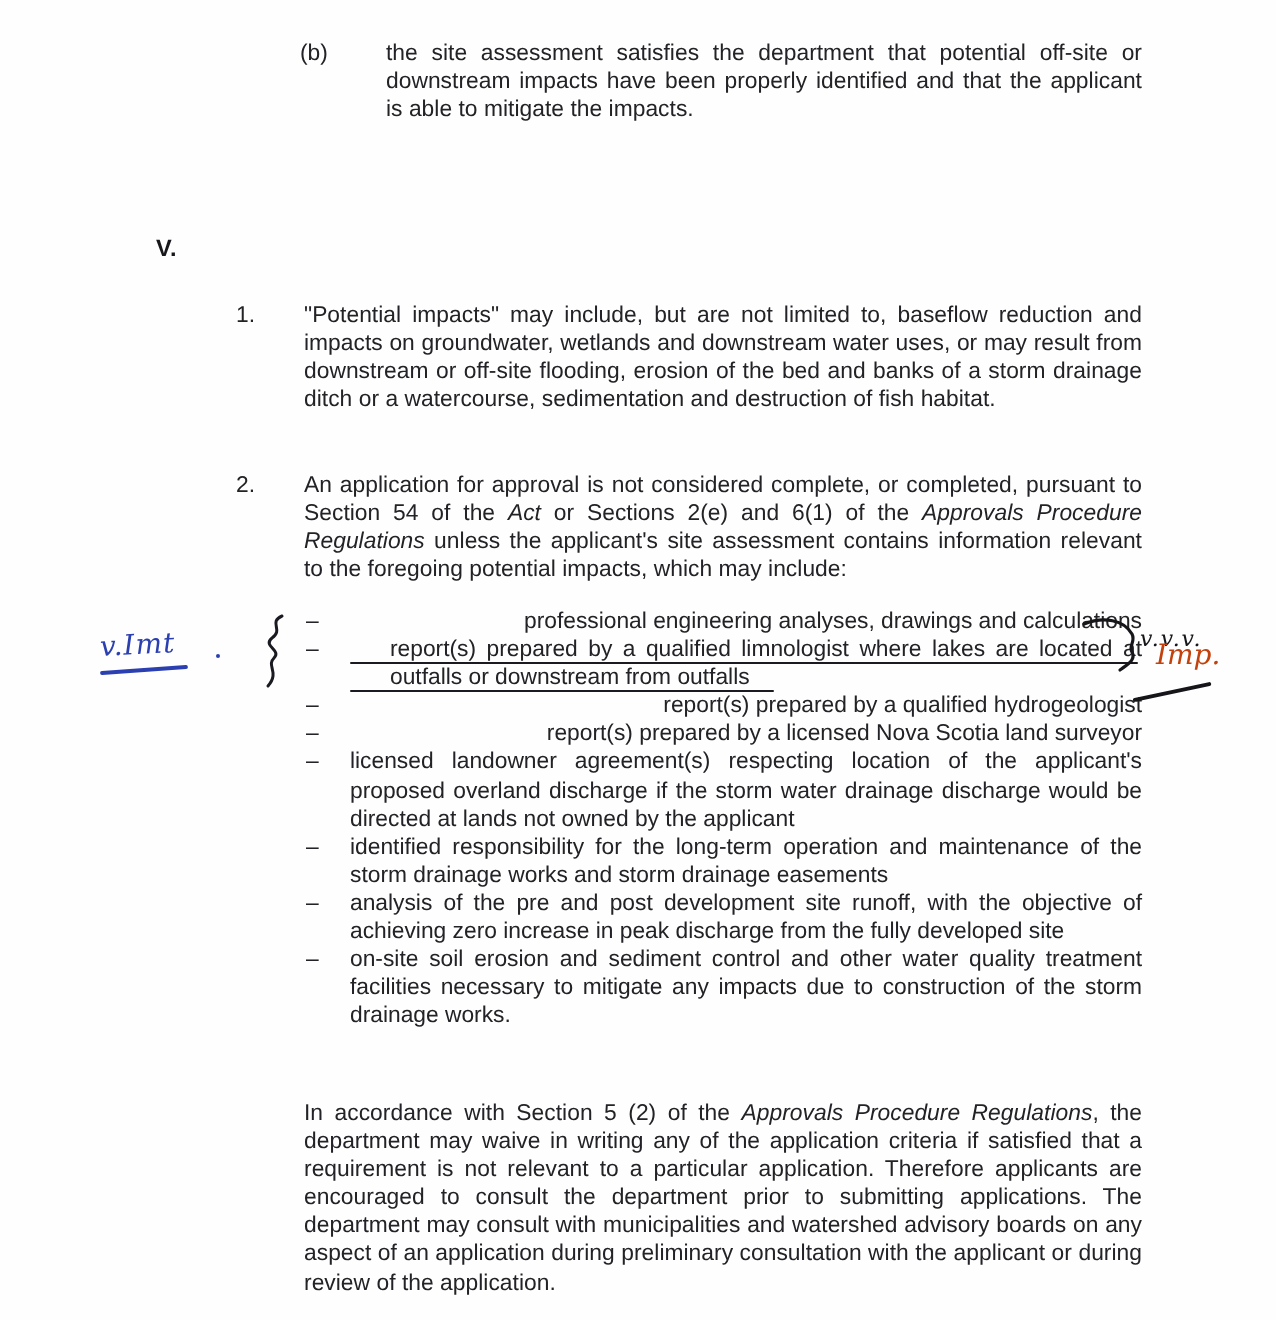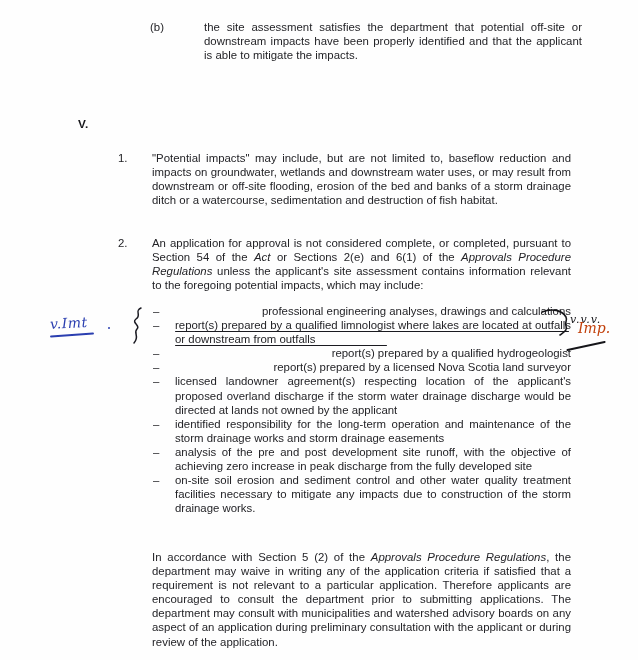--- a/index.html
+++ b/index.html
@@ -80,20 +80,21 @@
     color: #232327;
     font-size: 11.4px;
   }
   .bullet-row .btxt { display: block; }
   .bullet-row.just .btxt { text-align: justify; }
   .bullet-row.lastline .btxt { text-align: right; }
 
   
   .hl .btxt {
     position: relative;
+    margin-left: 20px;
   }
   .hl-line {
     position: absolute;
     height: 1.6px;
     background: #1a1a20;
     border-radius: 1px;
   }
 
   
   .hand {
@@ -170,21 +171,21 @@
   }
 
   em, .ital { font-style: italic; }
 </style>
 </head>
 <body>
 
 <div id="page">
 
   <div class="marker" style="left:150px; top:20px;">(b)</div>
-  <div class="blk" style="left:204px; top:20px; width:378px;">the site assessment satisfies the department that potential off-site or downstream impacts have been properly identified and that the applicant is able to mitigate the impacts.</div>
+  <div class="blk" style="left:193px; top:20px; width:378px;">the site assessment satisfies the department that potential off-site or downstream impacts have been properly identified and that the applicant is able to mitigate the impacts.</div>
 
   <div class="sec-num">V.</div>
 
   <div class="marker" style="left:118px; top:151px;">1.</div>
   <div class="blk" style="left:152px; top:151px; width:419px;">"Potential impacts" may include, but are not limited to, baseflow reduction and impacts on groundwater, wetlands and downstream water uses, or may result from downstream or off-site flooding, erosion of the bed and banks of a storm drainage ditch or a watercourse, sedimentation and destruction of fish habitat.</div>
 
   <div class="marker" style="left:118px; top:236px;">2.</div>
   <div class="blk" style="left:152px; top:236px; width:419px;"><span>An application for approval is not considered complete, or completed, pursuant to Section 54 of the </span><em class="ital">Act</em><span> or Sections 2(e) and 6(1) of the </span><em class="ital">Approvals Procedure Regulations</em><span> unless the applicant's site assessment contains information relevant to the foregoing potential impacts, which may include:</span></div>
 
   <div class="bullets">

